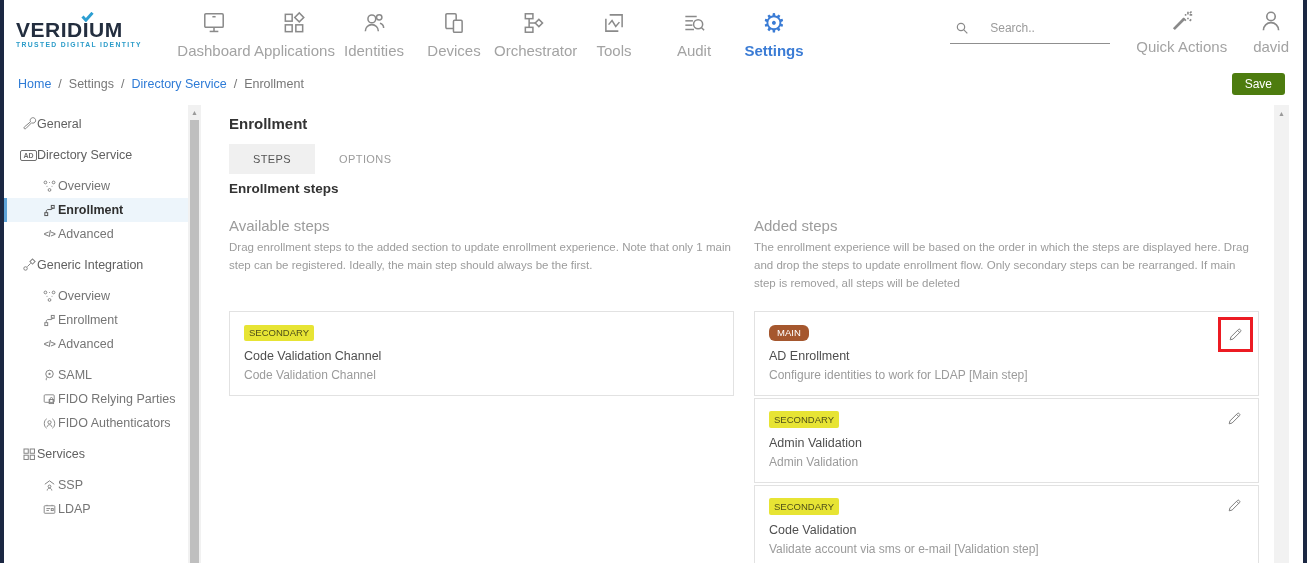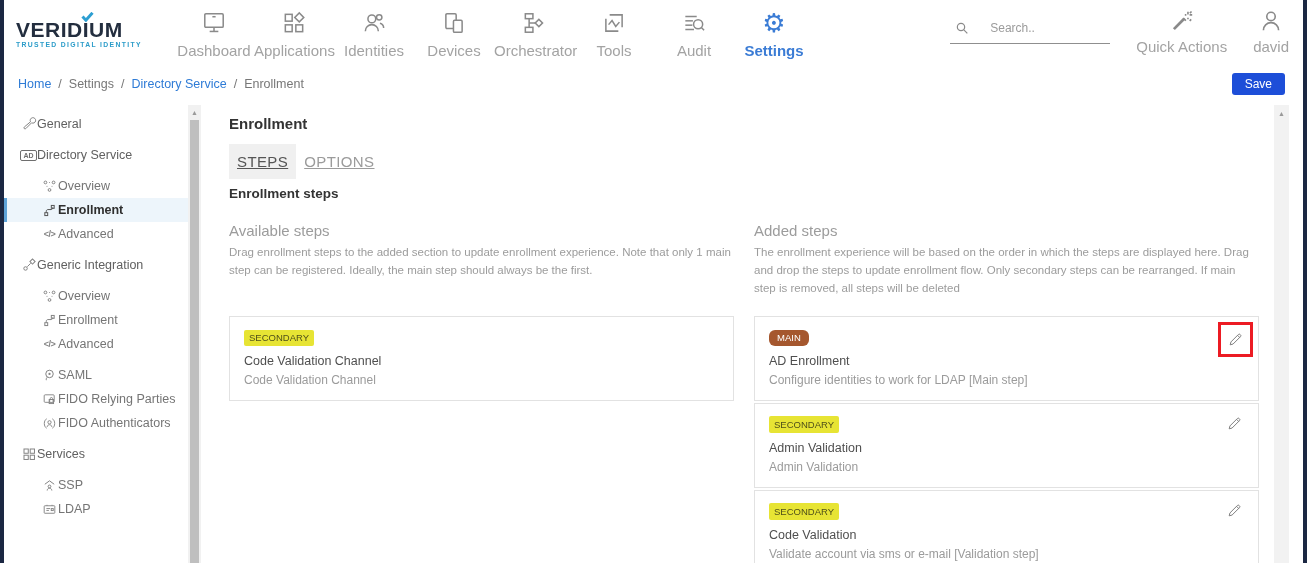--- a/index.html
+++ b/index.html
@@ -27,21 +27,21 @@
   .search { width:160px; border-bottom:1px solid #8f8f8f; display:flex; align-items:center; gap:20px; padding:2px 2px 7px 4px; }
   .search input { border:none; outline:none; font-size:12px; color:#777; width:110px; font-family:"Liberation Sans", sans-serif; background:transparent; }
   .search input::placeholder { color:#9b9b9b; }
   .hr-item { text-align:center; margin-left:26px; cursor:pointer; }
   .hr-item .nav-label { margin-top:3px; }
 
   
   .crumb-row { height:43px; display:flex; align-items:center; padding:0 18px 0 14px; }
   .crumb { font-size:12.5px; color:#777; display:flex; gap:7px; align-items:center; }
   .crumb .link { color:#2e7bd6; cursor:pointer; }
-  .save-btn { margin-left:auto; background:#1d4ed8; color:#fff; font-size:12px; padding:4px 13px; border:none; border-radius:3px; cursor:pointer; font-family:"Liberation Sans", sans-serif; }
+  .save-btn { margin-left:auto; background:#4d7c0f; color:#fff; font-size:12px; padding:4px 13px; border:none; border-radius:3px; cursor:pointer; font-family:"Liberation Sans", sans-serif; }
 
   
   .content { display:flex; height:458px; position:relative; }
 
   
   .sidebar { width:197px; flex:0 0 auto; position:relative; padding-top:7px; }
   .side-scroll { position:absolute; right:0; top:0; bottom:0; width:13px; background:#f1f1f1; }
   .side-scroll .arrow { display:block; text-align:center; font-size:7px; color:#9a9a9a; padding-top:4px; }
   .side-thumb { position:absolute; top:15px; bottom:0; left:2px; width:9px; background:#bfbfbf; }
   .side-item { height:24px; display:flex; align-items:center; padding-left:16px; font-size:12.5px; color:#606060; cursor:pointer; margin-right:13px; }
@@ -51,21 +51,21 @@
   .sicon { width:17px; display:flex; justify-content:center; align-items:center; flex:0 0 auto; }
   .ad-badge { font-size:7px; font-weight:bold; color:#6e6e6e; border:1.2px solid #6e6e6e; border-radius:2px; padding:1px 2px; line-height:1; }
   .code-glyph { font-size:9px; color:#848484; font-weight:bold; letter-spacing:-.5px; }
 
   
   .main { flex:1; position:relative; padding:10px 44px 0 28px; }
   .main-scroll { position:absolute; right:14px; top:0; bottom:0; width:15px; background:#f2f2f2; }
   .main-scroll .arrow { display:block; text-align:center; font-size:7px; color:#9a9a9a; padding-top:5px; }
   .page-title { font-size:15px; font-weight:bold; color:#333; }
   .tabs { display:flex; margin-top:12px; }
-  .tab { font-size:15px; letter-spacing:.4px; padding:9px 8px; color:#9b9b9b; cursor:pointer;text-decoration:underline; }
+  .tab { font-size:11px; letter-spacing:.4px; padding:9px 24px; color:#9b9b9b; cursor:pointer; }
   .tab.active { background:#f0f0f0; color:#555; }
   .section-title { font-size:13.5px; font-weight:bold; color:#333; margin-top:7px; }
 
   .cols { display:grid; grid-template-columns:1fr 1fr; gap:20px; margin-top:21px; }
   .col-title { font-size:15px; color:#9c9c9c; }
   .col-desc { font-size:11.5px; color:#9c9c9c; line-height:1.55; margin-top:5px; height:56px; }
   .cards { margin-top:16px; }
   .card { border:1px solid #e2e2e2; background:#fff; padding:10px 14px 13px; position:relative; margin-bottom:2px; }
   .badge { display:inline-block; font-size:9.5px; margin-bottom:8px; line-height:1.2; }
   .badge.secondary { background:#e7e434; color:#50501a; padding:2.5px 5px; border-radius:2px; }

